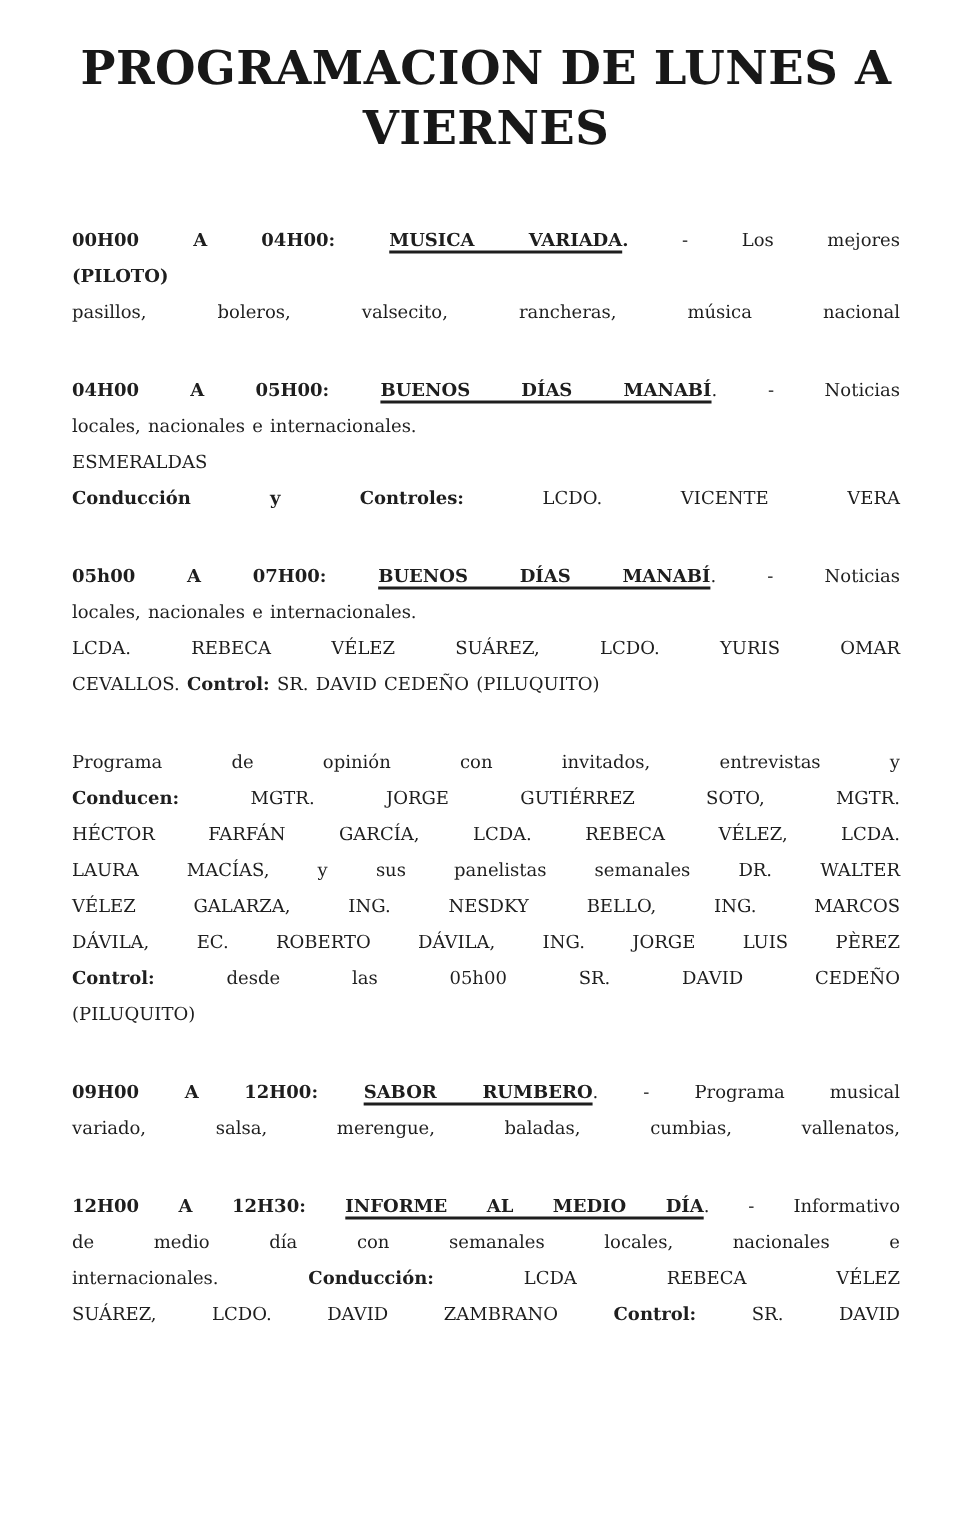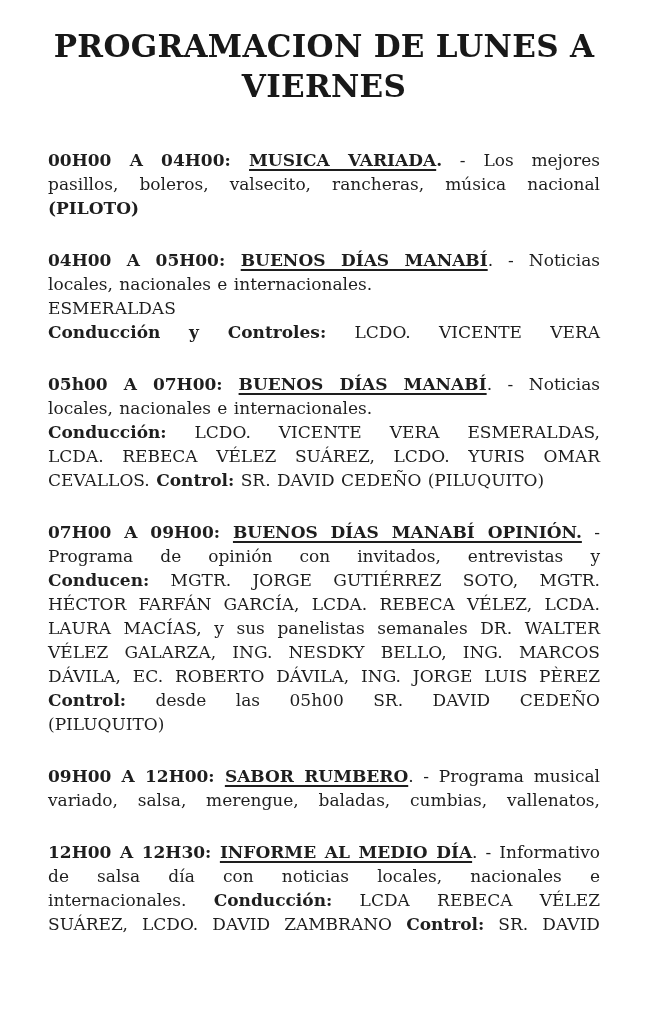--- a/index.html
+++ b/index.html
@@ -26,21 +26,21 @@
     font-size: 31px;
     line-height: 40px;
     font-weight: bold;
     text-align: center;
     letter-spacing: 0.3px;
     color: #181818;
   }
   .doc-title .tline { display: block; }
   .entry {
     margin: 0 0 28px 0;
-    font-size: 17px;
+    font-size: 12px;
     line-height: 24px;
   }
   .line {
     text-align: justify;
     text-align-last: justify;
     word-spacing: 1px;
   }
   .line.last {
     text-align: left;
     text-align-last: left;
@@ -56,51 +56,49 @@
 <body>
 
 <main class="page">
   <h1 class="doc-title">
     <span class="tline">PROGRAMACION DE LUNES A</span>
     <span class="tline">VIERNES</span>
   </h1>
   <div id="schedule">
       <section class="entry">
         <div class="line"><span class="b">00H00 A 04H00: </span><span class="b u">MUSICA VARIADA</span><span class="b">.</span><span> - Los mejores</span></div>
+        <div class="line last"><span class="b">(PILOTO)</span></div>
         <div class="line"><span>pasillos, boleros, valsecito, rancheras, música nacional</span></div>
-        <div class="line last"><span class="b">(PILOTO)</span></div>
       </section>
       <section class="entry">
         <div class="line"><span class="b">04H00 A 05H00: </span><span class="b u">BUENOS DÍAS MANABÍ</span><span>. - Noticias</span></div>
         <div class="line last"><span>locales, nacionales e internacionales.</span></div>
         <div class="line last"><span>ESMERALDAS</span></div>
         <div class="line"><span class="b">Conducción y Controles:</span><span> LCDO. VICENTE VERA</span></div>
       </section>
       <section class="entry">
         <div class="line"><span class="b">05h00 A 07H00: </span><span class="b u">BUENOS DÍAS MANABÍ</span><span>. - Noticias</span></div>
         <div class="line last"><span>locales, nacionales e internacionales.</span></div>
-        <div class="line"><span class="b">Conducción:</span><span> LCDO. VICENTE VERA ESMERALDAS,</span></div>
         <div class="line"><span>LCDA. REBECA VÉLEZ SUÁREZ, LCDO. YURIS OMAR</span></div>
         <div class="line last"><span>CEVALLOS. </span><span class="b">Control:</span><span> SR. DAVID CEDEÑO (PILUQUITO)</span></div>
       </section>
       <section class="entry">
-        <div class="line"><span class="b">07H00 A 09H00: </span><span class="b u">BUENOS DÍAS MANABÍ OPINIÓN.</span><span> -</span></div>
         <div class="line"><span>Programa de opinión con invitados, entrevistas y</span></div>
         <div class="line"><span class="b">Conducen:</span><span> MGTR. JORGE GUTIÉRREZ SOTO, MGTR.</span></div>
         <div class="line"><span>HÉCTOR FARFÁN GARCÍA, LCDA. REBECA VÉLEZ, LCDA.</span></div>
         <div class="line"><span>LAURA MACÍAS, y sus panelistas semanales DR. WALTER</span></div>
         <div class="line"><span>VÉLEZ GALARZA, ING. NESDKY BELLO, ING. MARCOS</span></div>
         <div class="line"><span>DÁVILA, EC. ROBERTO DÁVILA, ING. JORGE LUIS PÈREZ</span></div>
         <div class="line"><span class="b">Control:</span><span> desde las 05h00 SR. DAVID CEDEÑO</span></div>
         <div class="line last"><span>(PILUQUITO)</span></div>
       </section>
       <section class="entry">
         <div class="line"><span class="b">09H00 A 12H00: </span><span class="b u">SABOR RUMBERO</span><span>. - Programa musical</span></div>
         <div class="line"><span>variado, salsa, merengue, baladas, cumbias, vallenatos,</span></div>
       </section>
       <section class="entry">
         <div class="line"><span class="b">12H00 A 12H30: </span><span class="b u">INFORME AL MEDIO DÍA</span><span>. - Informativo</span></div>
-        <div class="line"><span>de salsa día con noticias locales, nacionales e</span></div>
+        <div class="line"><span>de medio día con semanales locales, nacionales e</span></div>
         <div class="line"><span>internacionales. </span><span class="b">Conducción:</span><span> LCDA REBECA VÉLEZ</span></div>
         <div class="line"><span>SUÁREZ, LCDO. DAVID ZAMBRANO </span><span class="b">Control:</span><span> SR. DAVID</span></div>
       </section>
     </div>
 </main>
 
 </body></html>

